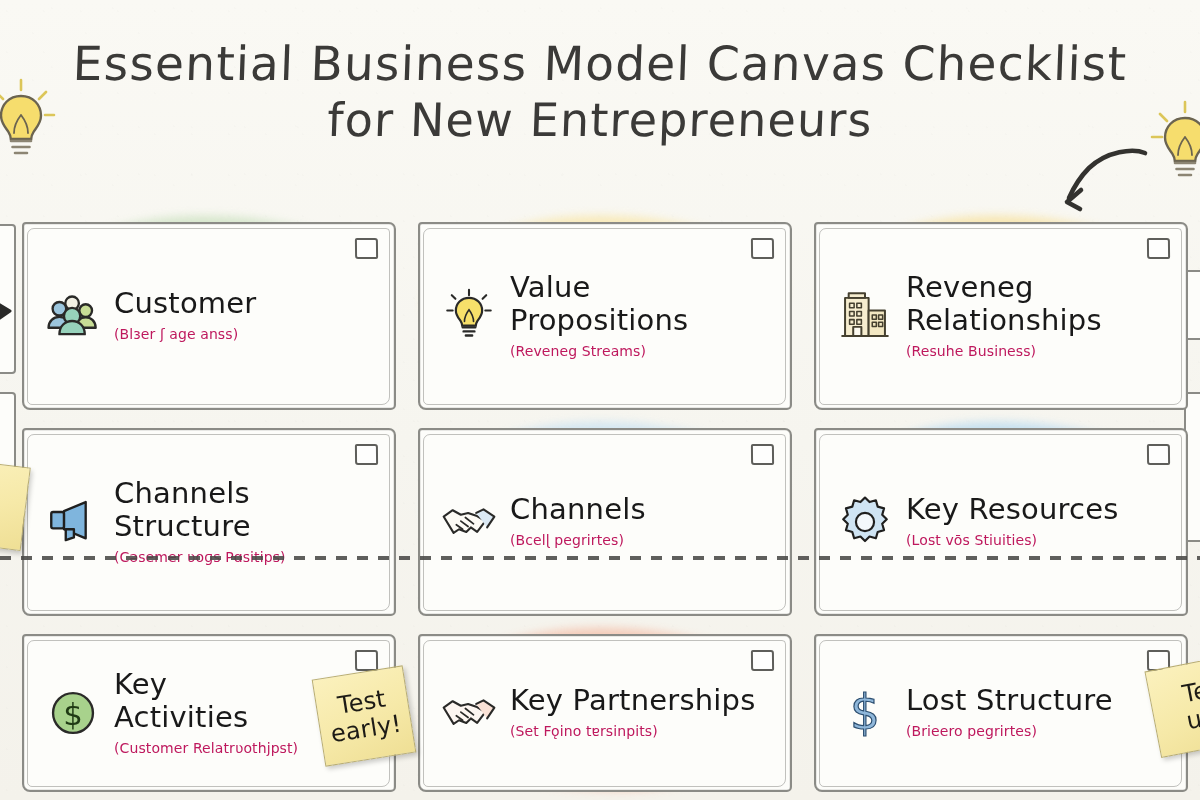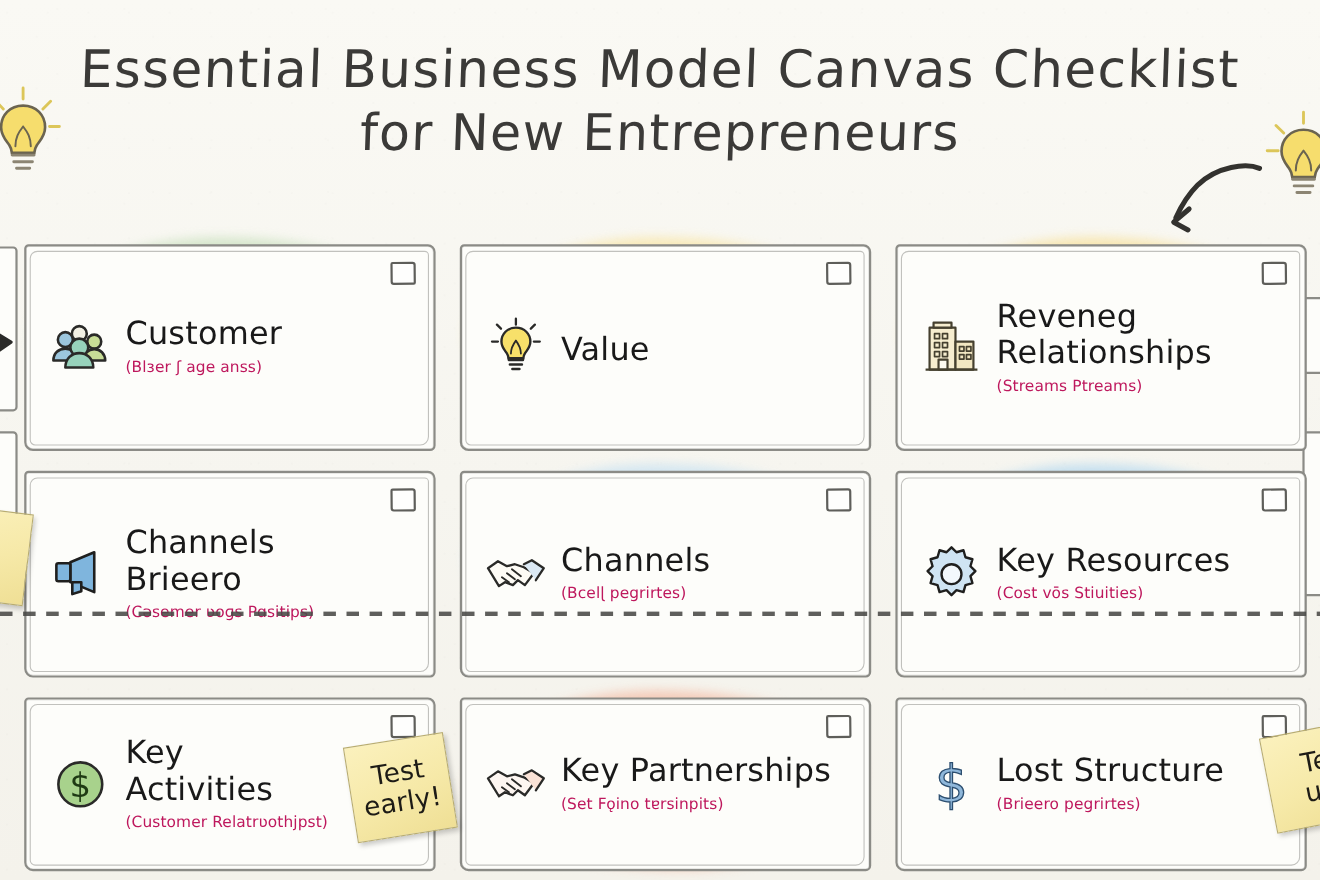--- a/index.html
+++ b/index.html
@@ -247,21 +247,23 @@
               <path d="M32 12c-8.5 0-14.5 6.3-14.5 14 0 5.6 3.3 8.6 5.3 11.6 1.2 1.8 1.6 3.4 1.7 5.1h15c.1-1.7.5-3.3 1.7-5.1 2-3 5.3-6 5.3-11.6 0-7.7-6-14-14.5-14z" fill="#f7e06a"></path>
               <path d="M25 44.5h14M26 49h12M28.5 53.5h7" stroke-width="2.6"></path>
               <path d="M27 38c0-6 2-9 5-13M37 38c0-6-2-9-5-13" stroke-width="1.8"></path>
               <path d="M32 9V3M14 26H8M50 26h6M17 13l-4-4M47 13l4-4" stroke-width="2.3"></path>
             </g>
           </svg>
         </div>
         <div class="card-text">
           <div class="card-title">
             <span>Value</span><br>
-          </div>
+            <span>Propositions</span>
+          </div>
+          <div class="card-sub">(Reveneg Streams)</div>
         </div>
       </div>
       <div class="checkbox"></div>
     </div>
 
     <div class="card">
       <div class="wash" style="background:#f7e3a4"></div>
       <div class="card-frame"></div>
       <div class="card-inner">
         <div class="card-icon">
@@ -285,21 +287,21 @@
               <rect x="19" y="44" width="9" height="10" fill="#fdfaf0"></rect>
               <path d="M6 54h52"></path>
             </g>
           </svg>
         </div>
         <div class="card-text">
           <div class="card-title">
             <span>Reveneg</span><br>
             <span>Relationships</span>
           </div>
-          <div class="card-sub">(Streams Ptreams)</div>
+          <div class="card-sub">(Resuhe Business)</div>
         </div>
       </div>
       <div class="checkbox"></div>
     </div>
   </div>
 
   <div class="grid-row r2">
     <div class="card">
 
       <div class="card-frame"></div>
@@ -309,21 +311,21 @@
             <g fill="#7fb5dd" stroke="#1f1f1e" stroke-width="2.6" stroke-linejoin="round">
               <path d="M22 20 46 10v40L22 40z"></path>
               <rect x="8" y="21" width="14" height="18" rx="2"></rect>
               <path d="M24 40v12l9-3V40z"></path>
             </g>
           </svg>
         </div>
         <div class="card-text">
           <div class="card-title">
             <span>Channels</span><br>
-            <span>Brieero</span>
+            <span>Structure</span>
           </div>
           <div class="card-sub">(Cǝsemer ʋoɡs Pɑsitips)</div>
         </div>
       </div>
       <div class="checkbox"></div>
     </div>
 
     <div class="card">
       <div class="wash" style="background:#cde4f2"></div>
       <div class="card-frame"></div>
@@ -356,21 +358,21 @@
             <g fill="#cfe4f3" stroke="#1f1f1e" stroke-width="2.4" stroke-linejoin="round">
               <path d="M32 5l5 5 7-2 2 7 7 2-2 7 5 5-5 5 2 7-7 2-2 7-7-2-5 5-5-5-7 2-2-7-7-2 2-7-5-5 5-5-2-7 7-2 2-7 7 2z"></path>
               <circle cx="32" cy="32" r="10" fill="#f3f8fc"></circle>
             </g>
           </svg>
         </div>
         <div class="card-text">
           <div class="card-title">
             <span>Key Resources</span>
           </div>
-          <div class="card-sub">(Cost vōs Stiuities)</div>
+          <div class="card-sub">(Lost vōs Stiuities)</div>
         </div>
       </div>
       <div class="checkbox"></div>
     </div>
   </div>
 
   <div class="grid-row r3">
     <div class="card">
 
       <div class="card-frame"></div>

